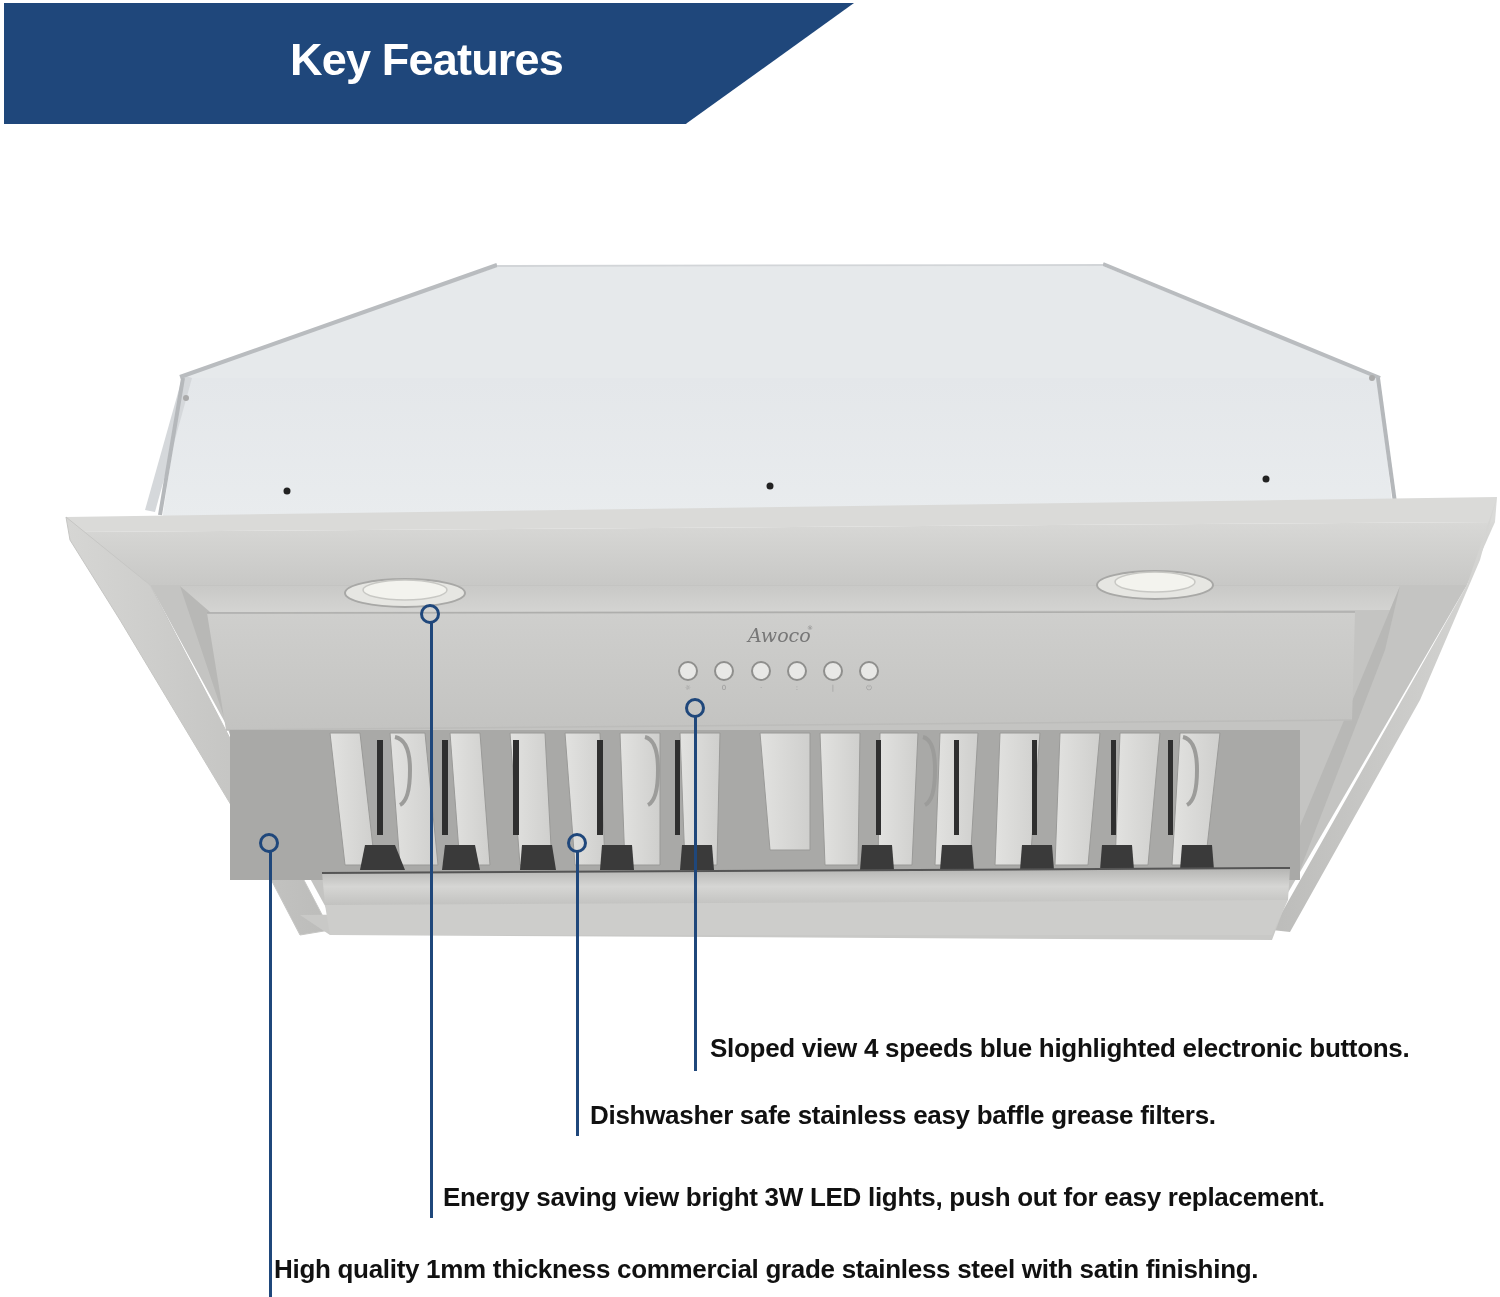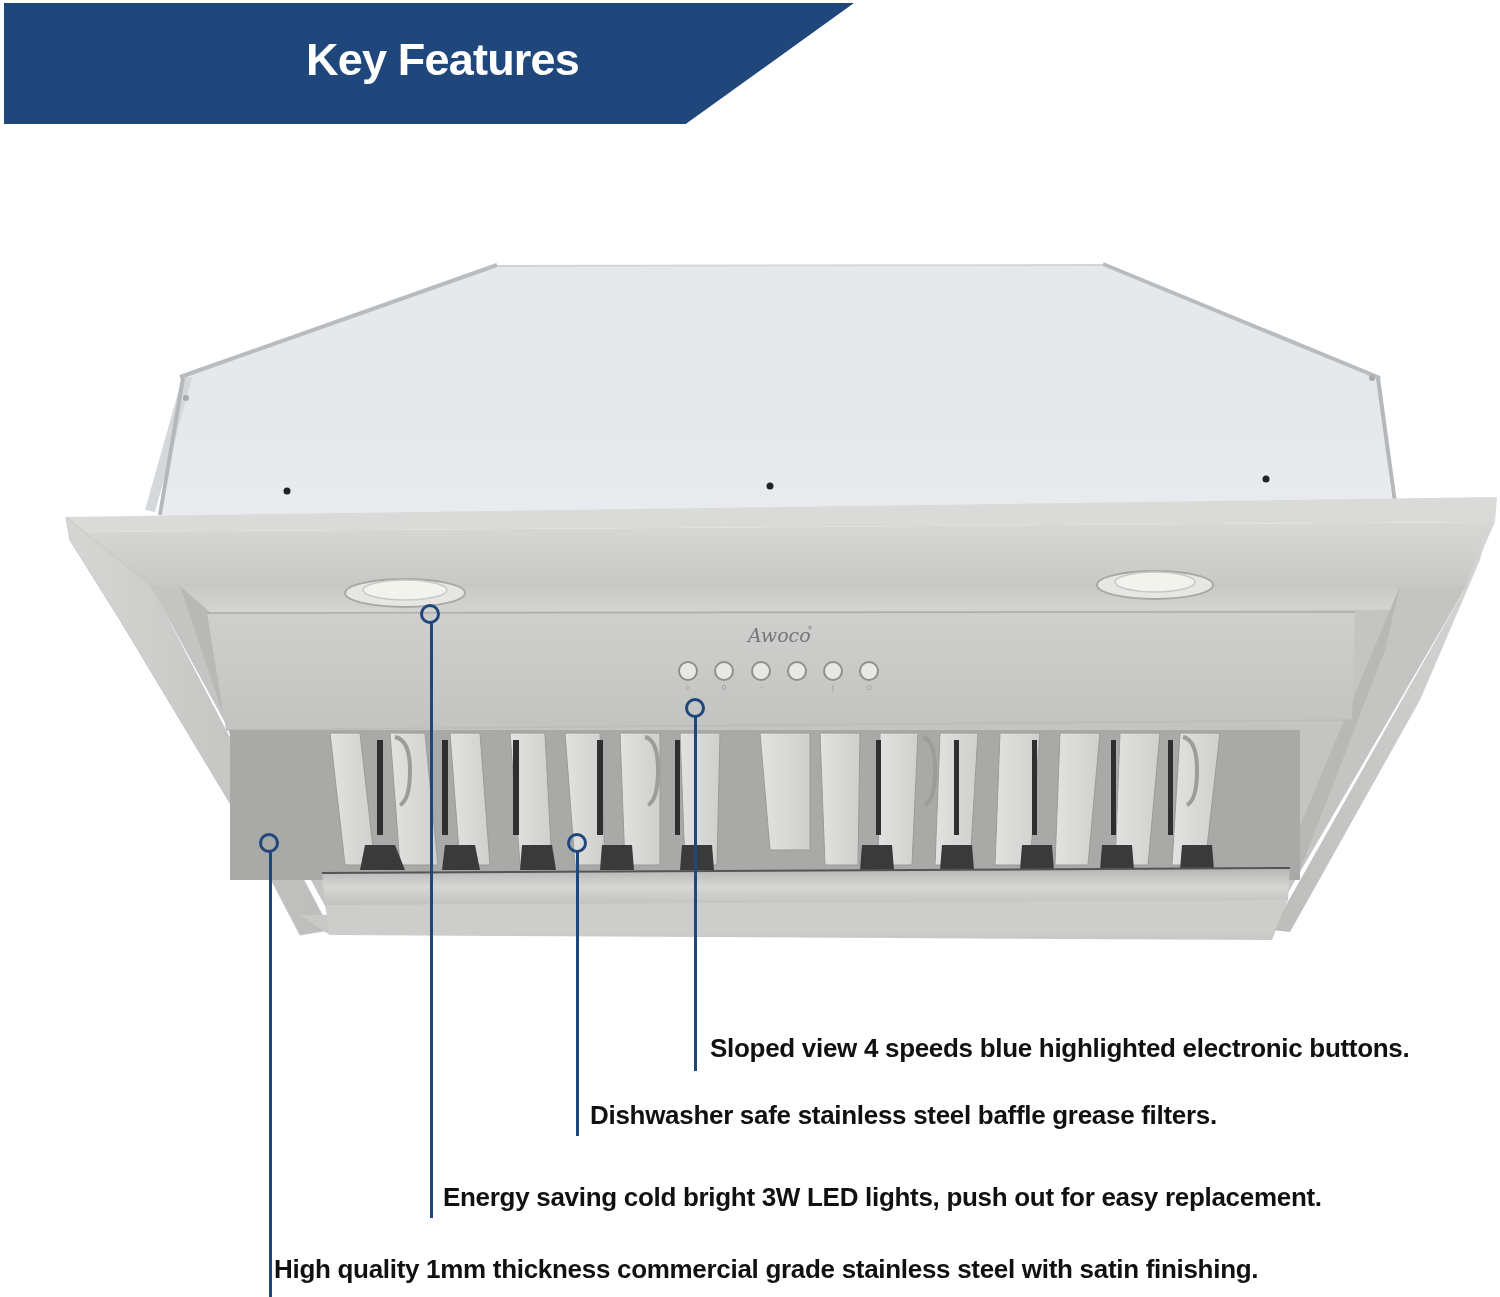--- a/index.html
+++ b/index.html
@@ -5,21 +5,21 @@
     * { box-sizing: border-box; margin: 0; padding: 0; }
     html, body { width: 1500px; height: 1297px; background: #ffffff; overflow: hidden; }
     body { position: relative; font-family: "Liberation Sans", "DejaVu Sans", sans-serif; }
 
     .banner {
       position: absolute; left: 4px; top: 3px; width: 850px; height: 121px;
       background: #1f477b;
       clip-path: polygon(0 0, 100% 0, 80.2% 100%, 0 100%);
       box-shadow: 0 1px 2px rgba(0,0,0,0.3);
     }
-    .banner-title-wrap { position:absolute; left: 16px; top: 0; width: 855px; height: 152px; }
+    .banner-title-wrap { position:absolute; left: 0; top: 0; width: 855px; height: 152px; }
     .banner-title-wrap .t {
       position:absolute; left: 290px; top: 34px; color:#fff;
       font-size: 45px; font-weight: bold; letter-spacing: -0.8px; white-space: nowrap;
     }
 
     .hood { position: absolute; left: 0; top: 0; width: 1500px; height: 1297px; }
 
     .callout-line { position: absolute; width: 3px; background: #1f477b; }
     .marker {
       position: absolute; width: 20px; height: 20px; border-radius: 50%;
@@ -218,15 +218,15 @@
 <div class="callout-line" style="left:576px; top:852px; height:284px;"></div>
 <div class="marker" style="left:567px; top:833px;"></div>
 
 <div class="callout-line" style="left:430px; top:622px; height:596px;"></div>
 <div class="marker" style="left:420px; top:604px;"></div>
 
 <div class="callout-line" style="left:269px; top:852px; height:445px;"></div>
 <div class="marker" style="left:259px; top:833px;"></div>
 
 <div class="feature-text" style="left:710px; top:1033px;">Sloped view 4 speeds blue highlighted electronic buttons.</div>
-<div class="feature-text" style="left:590px; top:1100px;">Dishwasher safe stainless steel baffle grease filters.</div>
-<div class="feature-text" style="left:443px; top:1182px;">Energy saving cold bright 3W LED lights, push out for easy replacement.</div>
+<div class="feature-text" style="left:590px; top:1100px;">Dishwasher safe stainless easy baffle grease filters.</div>
+<div class="feature-text" style="left:443px; top:1182px;">Energy saving view bright 3W LED lights, push out for easy replacement.</div>
 <div class="feature-text" style="left:274px; top:1254px;">High quality 1mm thickness commercial grade stainless steel with satin finishing.</div>
 
 </body></html>

